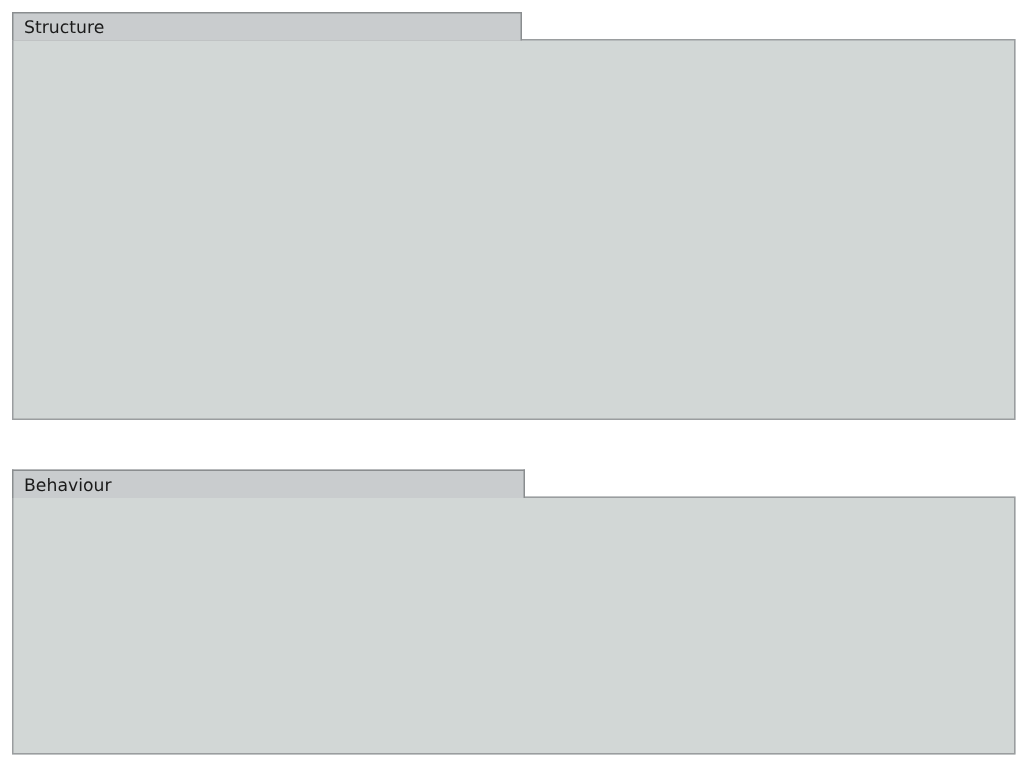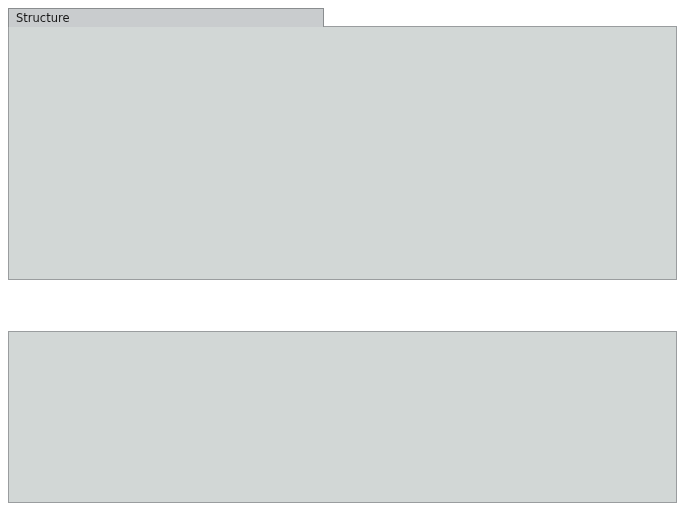--- a/index.html
+++ b/index.html
@@ -66,21 +66,21 @@
     line-height:14px;
   }
 </style>
 </head>
 <body>
 
 <div class="panel" style="left:8px;top:8px;width:669px;height:272px;">
 
   <div class="panel-body" style="top:18px;width:669px;height:254px;"></div>
 
-  <div class="panel-tab" style="width:316px;text-align:center;">
+  <div class="panel-tab" style="width:340px;text-align:center;">
     <span>Structure</span>
   </div>
 
   <div class="el orange" style="left:14px;top:24px;width:122px;height:58px;">
     <div class="lbl">Location</div>
     <span class="ico">
       <svg width="18" height="18" viewBox="0 0 18 18">
         <path d="M9 2.2 C6.2 2.2 4.4 4.2 4.4 6.6 C4.4 9.4 7.4 13.2 9 15.2 C10.6 13.2 13.6 9.4 13.6 6.6 C13.6 4.2 11.8 2.2 9 2.2 Z" fill="none" stroke="#1a1a1a" stroke-width="1.1"></path>
       </svg>
     </span>
@@ -178,20 +178,23 @@
       <span>(Tabel/Fil)</span>
     </div>
   </div>
 
 </div>
 
 <div class="panel" style="left:8px;top:313px;width:669px;height:190px;">
 
   <div class="panel-body" style="top:18px;width:669px;height:172px;"></div>
 
+  <div class="panel-tab" style="width:342px;">
+    <span>Behaviour</span>
+  </div>
 
   <div class="el rounded" style="left:14px;top:29px;width:122px;height:58px;">
     <div class="lbl" style="padding-right:20px;">
       <span>Technology</span><br>
       <span>Event</span>
     </div>
     <span class="ico" style="width:20px;">
       <svg width="20" height="18" viewBox="0 0 20 18">
         <path d="M2 4 L12 4 C15.6 4 17.6 6.4 17.6 9 C17.6 11.6 15.6 14 12 14 L2 14 C4.2 11.6 4.2 6.4 2 4 Z" fill="none" stroke="#1a1a1a" stroke-width="1.1"></path>
       </svg>

